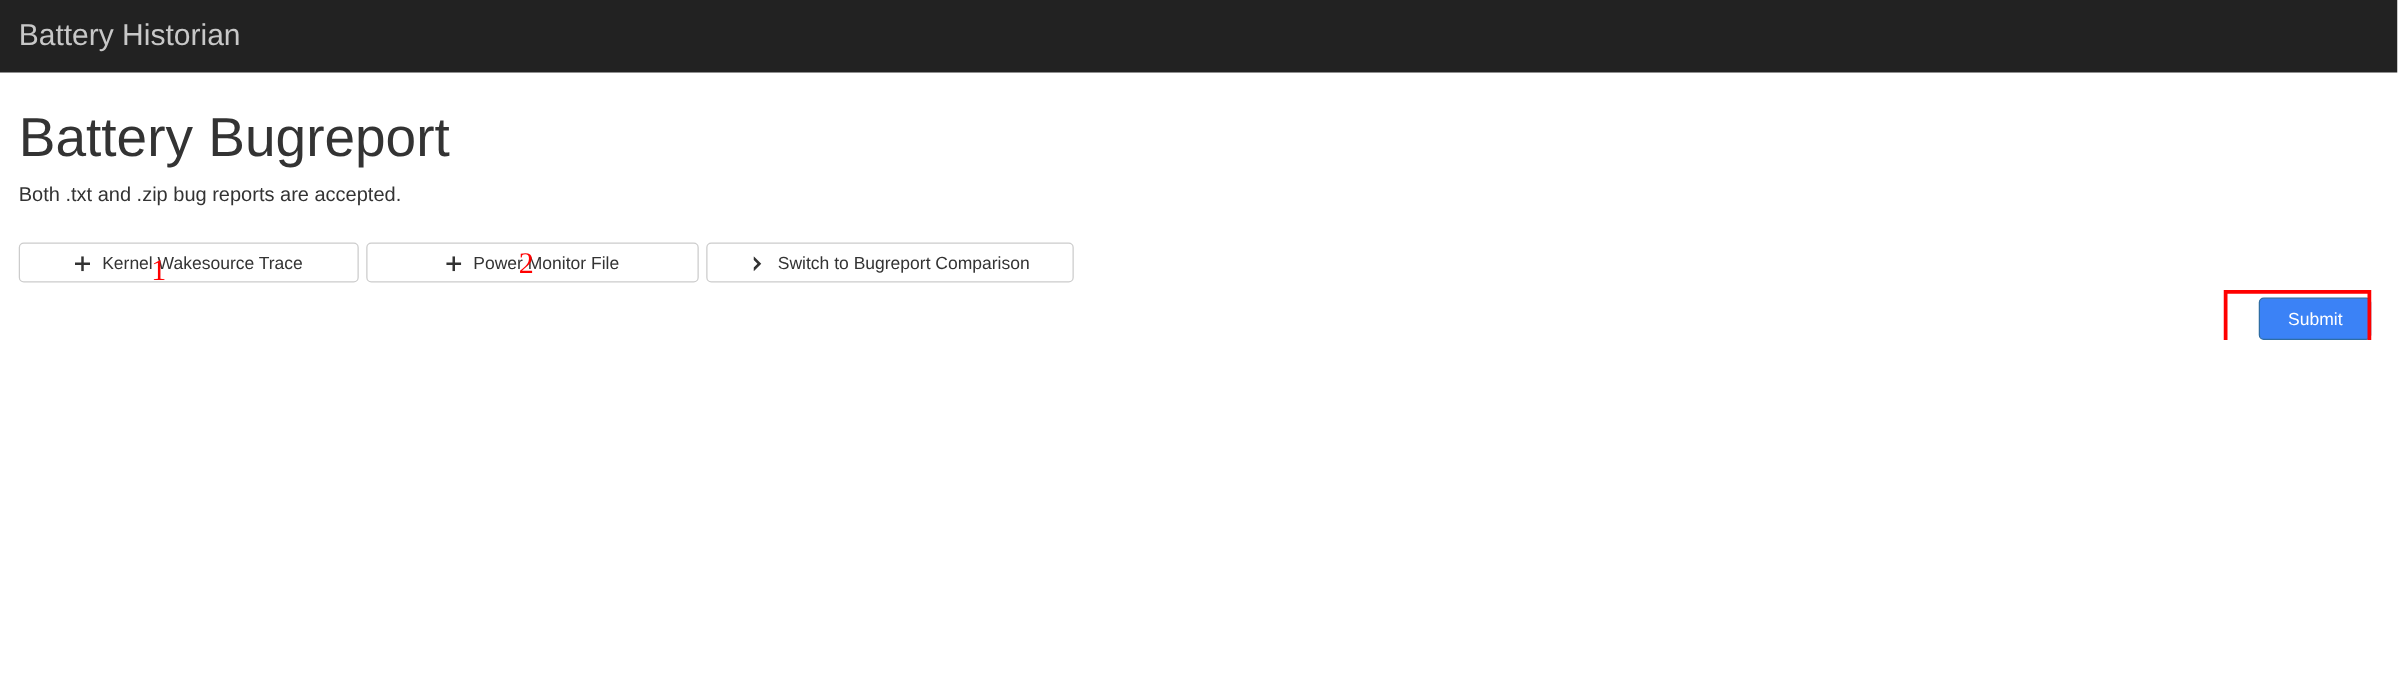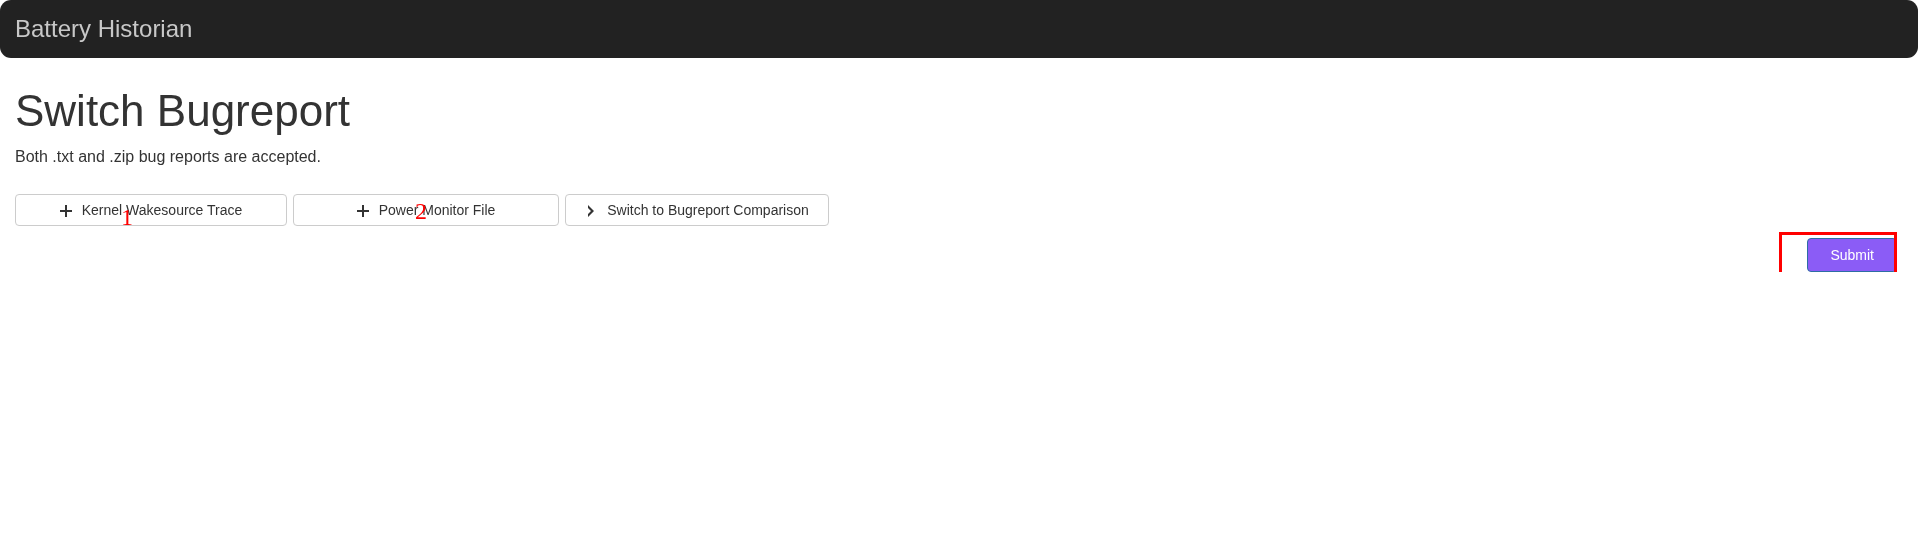--- a/index.html
+++ b/index.html
@@ -1,61 +1,61 @@
 <!DOCTYPE html>
 <html><head>
   <meta charset="utf-8">
   <style>
     * { box-sizing: border-box; margin: 0; padding: 0; }
     body { font-family: "Helvetica Neue", Helvetica, Arial, sans-serif; font-size: 14px; color: #333; background: #fff; }
 
-    .navbar { background: #222; min-height: 50px; width: 100%; border-radius: 11px; }
+    .navbar { background: #222; min-height: 50px; width: 100%; }
     .navbar-brand { color: #c8c8c8; font-size: 24px; padding: 15px 15px; display: inline-block; font-weight: 400; }
 
     .container { padding: 0 15px; max-width: 1918px; }
 
     h1.page-title { font-size: 44px; font-weight: 400; color: #333; margin-top: 28px; margin-bottom: 12px; }
     p.subtitle { font-size: 16px; color: #333; margin-bottom: 14px; }
 
     .upload-row { display: flex; align-items: flex-start; width: 100%; }
 
     .file-picker { display: flex; align-items: center; border: 1px solid #ccc; border-radius: 4px; height: 40px; width: 590px; background: #fff; overflow: hidden; position: relative; }
     .browse-btn { display: flex; align-items: center; gap: 8px; background: #f5f5f5; border-right: 1px solid #ccc; padding: 0 15px 0 12px; height: 100%; color: #333; font-size: 15px; cursor: pointer; }
     .browse-btn .icon { width: 18px; height: 15px; }
     .file-name { flex: 1; padding: 0 14px; font-size: 15px; color: #555; text-align: center; position: relative; }
 
     .btn-row { display: flex; gap: 6px; margin-top: 14px; }
     .btn { display: flex; align-items: center; justify-content: center; gap: 10px; background: #fff; border: 1px solid #ccc; border-radius: 4px; padding: 6px 12px; font-size: 14px; color: #333; cursor: pointer; height: 32px; }
     .btn .icon { width: 12px; height: 12px; }
     .btn-kernel { width: 272px; }
     .btn-power  { width: 266px; }
-    .btn-switch { width: 264px; }
+    .btn-switch { width: 294px; }
 
     .submit-wrap { margin-left: auto; margin-top: 58px; margin-right: 6px; }
-    .btn-submit { background: #8b5cf6; color: #fff; border: 1px solid #2e6da4; border-radius: 4px; padding: 6px 22px; font-size: 14px; cursor: pointer; height: 34px; }
+    .btn-submit { background: #3b82f6; color: #fff; border: 1px solid #2e6da4; border-radius: 4px; padding: 6px 22px; font-size: 14px; cursor: pointer; height: 34px; }
 
     
     .hl { position: absolute; border: 3px solid #ff0000; pointer-events: none; z-index: 50; }
     .hl1 { left: -4px; top: -4px; width: 155px; height: 45px; }      
     .hl2 { left: 295px; top: -6px; width: 220px; height: 38px; }     
     .hl3 { right: 0; top: -6px; width: 118px; height: 50px; }       
 
     .rel { position: relative; }
 
     .annot { position: absolute; color: #ff0000; font-size: 24px; font-family: serif; pointer-events: none; z-index: 60; }
   </style>
 </head>
 <body>
 
 <div class="navbar">
   <span class="navbar-brand">Battery Historian</span>
 </div>
 
 <div class="container">
-  <h1 class="page-title">Switch Bugreport</h1>
+  <h1 class="page-title">Battery Bugreport</h1>
   <p class="subtitle">Both .txt and .zip bug reports are accepted.</p>
 
   <div class="upload-row">
     <div>
 
       <div class="btn-row rel">
         <button class="btn btn-kernel">
           <span class="icon">
             <svg viewBox="0 0 12 12" width="12" height="12">
                 <path fill="#333" d="M5 0h2v5h5v2H7v5H5V7H0V5h5z"></path>

